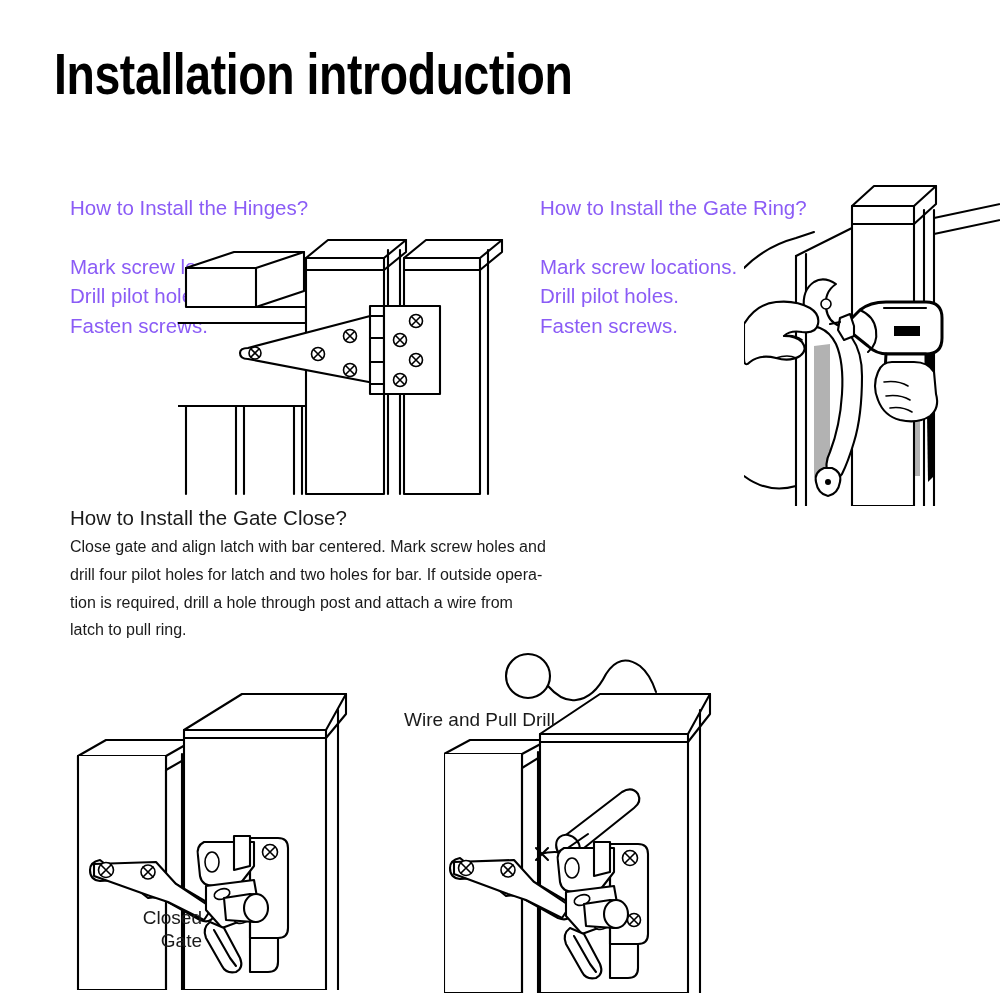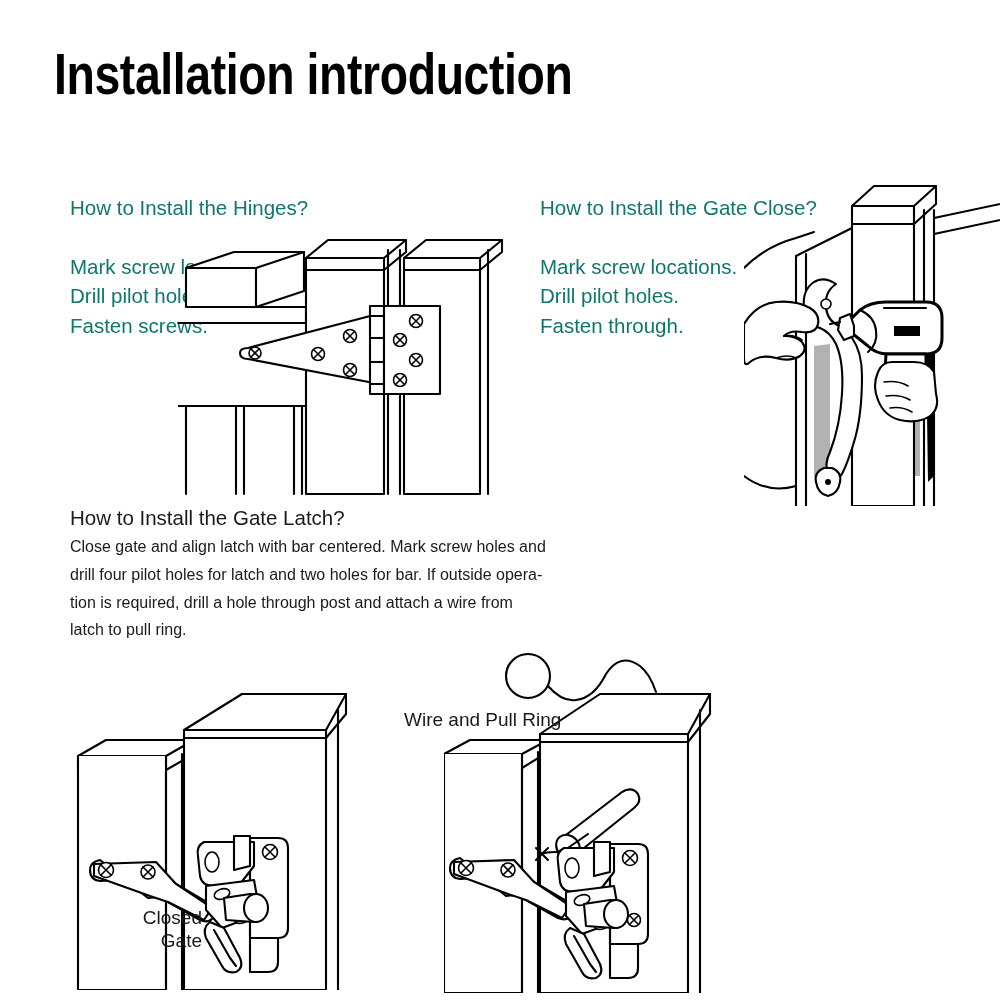--- a/index.html
+++ b/index.html
@@ -36,21 +36,21 @@
     transform-origin: left top;
     white-space: nowrap;
   }
 
   
   .textblock {
     position: absolute;
     font-family: "Liberation Sans", sans-serif;
     font-size: 20.5px;
     line-height: 29.5px;
-    color: #0f766e;
+    color: #8b5cf6;
     white-space: pre-line;
   }
   .textblock .hline { display: block; }
 
   #hinges-text  { left: 42px;  top: 163px; width: 430px; }
   #pull-text    { left: 512px; top: 163px; width: 420px; }
 
   #latch-heading {
     position: absolute;
     left: 42px; top: 503px;
@@ -106,27 +106,27 @@
   <div id="page-title">Installation introduction</div>
 
   <div class="textblock" id="hinges-text">
     <div class="hline">How to Install the Hinges?</div>
     <div class="hline">Mark screw locations.
 Drill pilot holes.
 Fasten screws.</div>
   </div>
 
   <div class="textblock" id="pull-text">
-    <div class="hline">How to Install the Gate Close?</div>
+    <div class="hline">How to Install the Gate Ring?</div>
     <div class="hline">Mark screw locations.
 Drill pilot holes.
-Fasten through.</div>
-  </div>
-
-  <div id="latch-heading">How to Install the Gate Latch?</div>
+Fasten screws.</div>
+  </div>
+
+  <div id="latch-heading">How to Install the Gate Close?</div>
   <div id="latch-body">Close gate and align latch with bar centered. Mark screw holes and
 drill four pilot holes for latch and two holes for bar. If outside opera-
 tion is required, drill a hole through post and attach a wire from
 latch to pull ring.</div>
 
   <div class="figure" id="fig-hinge">
     <svg width="350" height="270" viewBox="0 0 350 270">
 
       <path class="ln" d="M0 95 L125 95"></path>
 
@@ -438,18 +438,18 @@
           <path class="ln-t" d="M181 205 L191 215 M191 205 L181 215"></path>
         </g>
         <g>
           <circle class="fw-t" cx="190" cy="272" r="6.5"></circle>
           <path class="ln-t" d="M186 268 L194 276 M194 268 L186 276"></path>
         </g>
       </g>
     </svg>
   </div>
 
-  <div class="figlabel" id="wire-ring-label">Wire and Pull Ring</div>
+  <div class="figlabel" id="wire-ring-label">Wire and Pull Drill</div>
 
   <div class="figlabel" id="closed-gate-label">Closed
 Gate</div>
 
 </div>
 
 </body></html>

